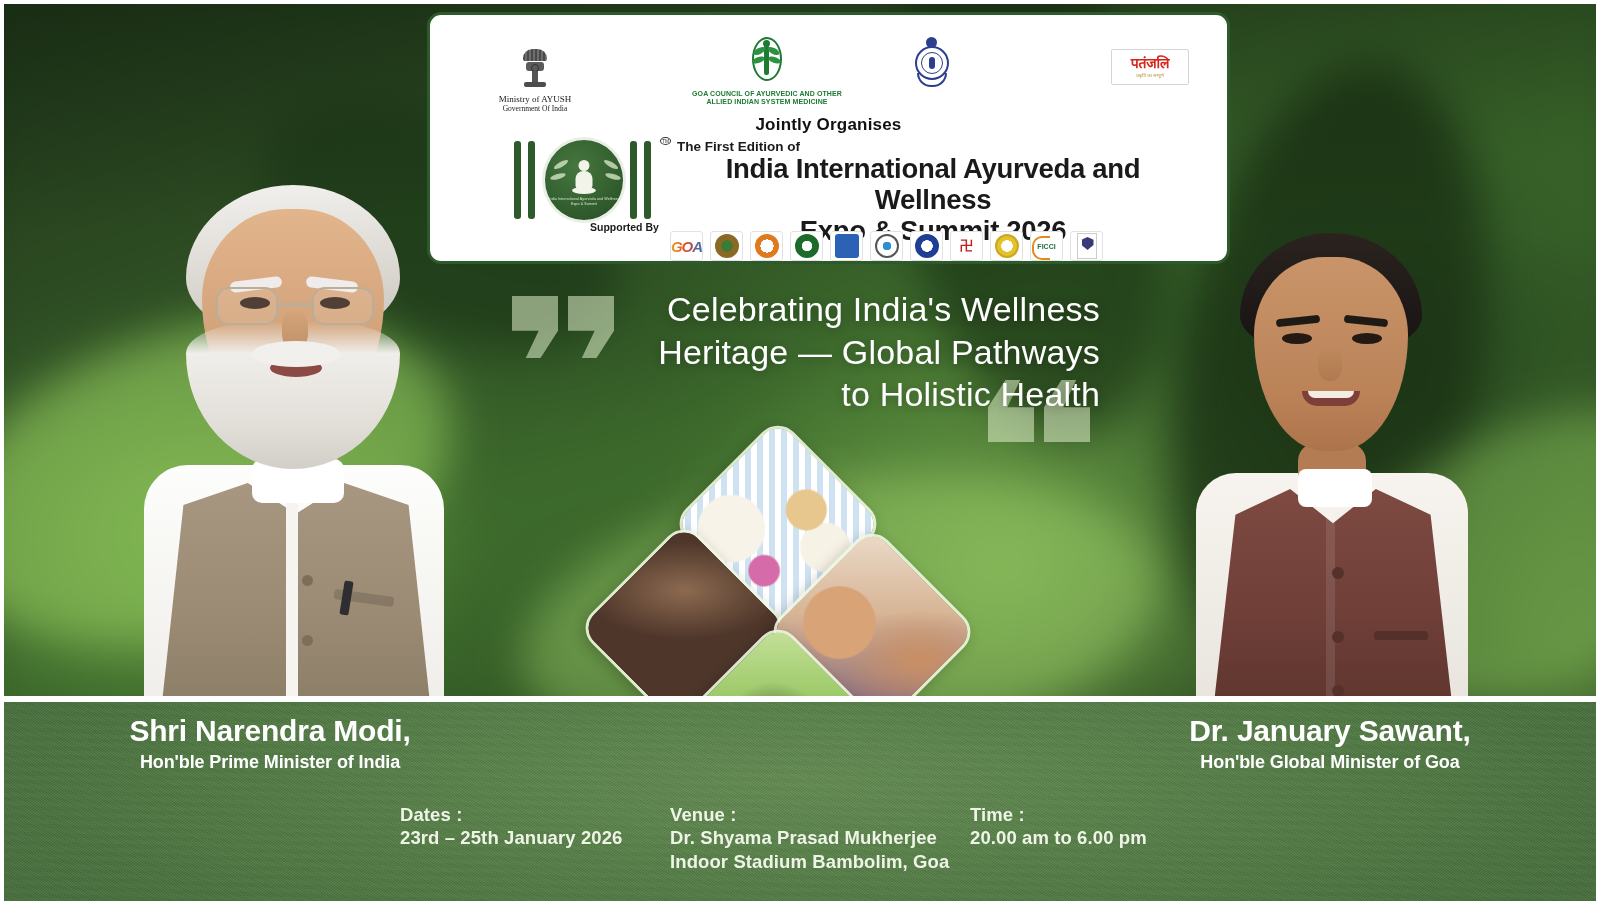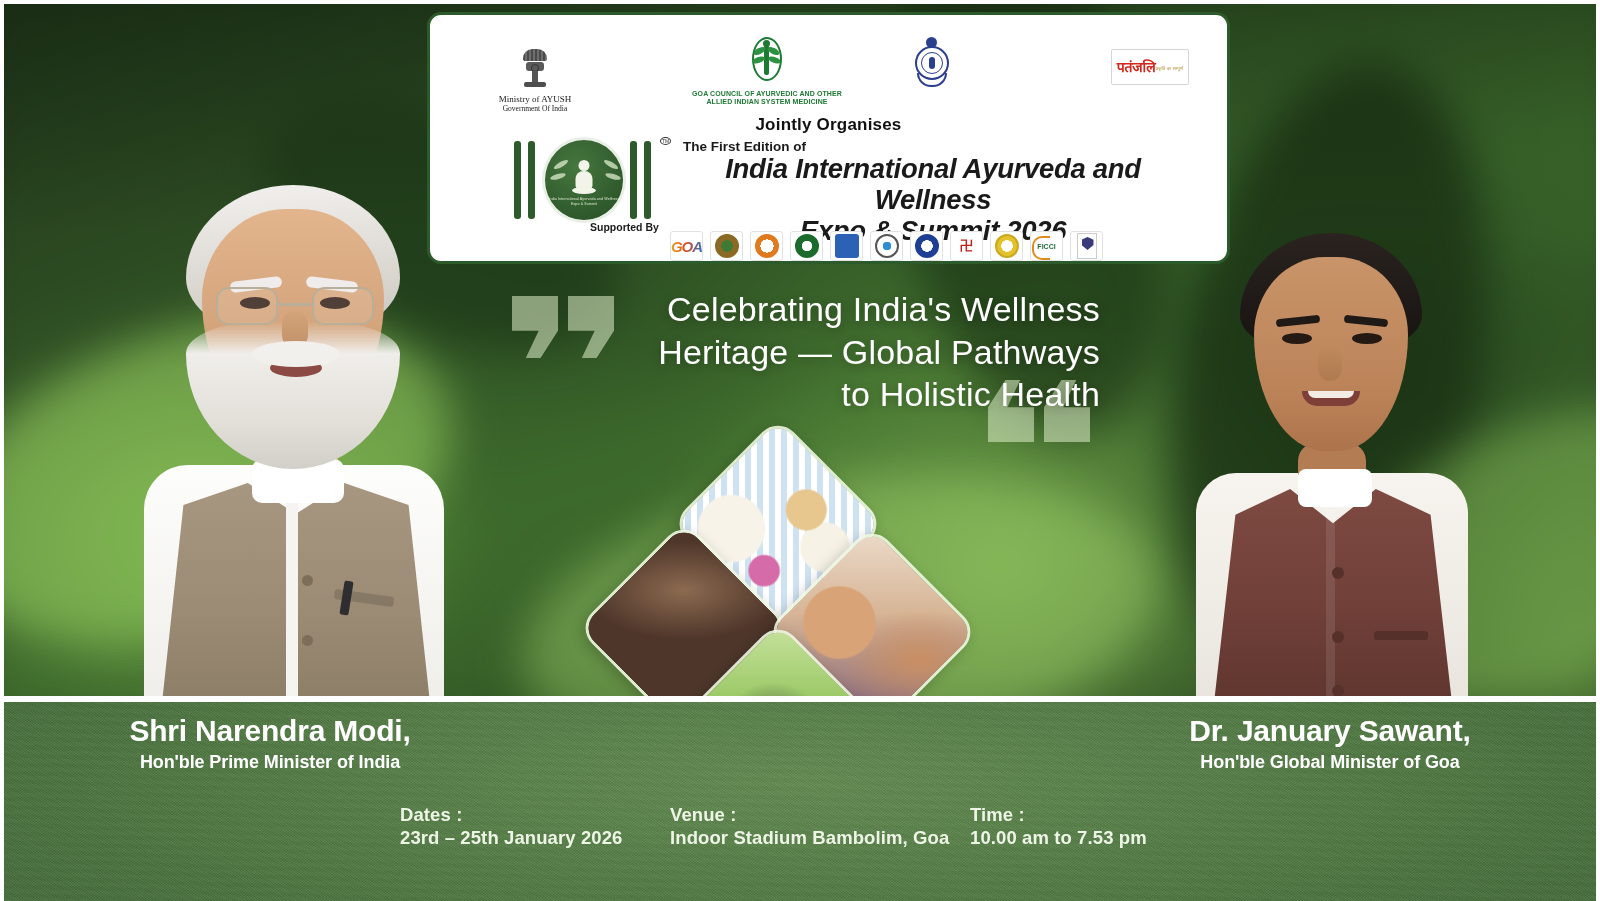--- a/index.html
+++ b/index.html
@@ -126,21 +126,21 @@
   
   .seal{width:46px;height:52px;margin:0 auto;position:relative;}
   .seal .tl{position:absolute;left:17px;top:0;width:11px;height:11px;border-radius:50%;background:#2b3f8f;}
   .seal .oc{position:absolute;left:6px;top:9px;width:34px;height:34px;border-radius:50%;border:2px solid #2b3f8f;}
   .seal .ic{position:absolute;left:12px;top:15px;width:22px;height:22px;border-radius:50%;border:1.4px solid #2b3f8f;}
   .seal .mk{position:absolute;left:20px;top:20px;width:6px;height:12px;border-radius:3px;background:#2b3f8f;}
   .seal .hand{position:absolute;left:8px;top:36px;width:30px;height:14px;border-radius:0 0 18px 18px;border:2px solid #2b3f8f;border-top:none;}
 
   
   .ptj{width:78px;height:36px;margin:0 auto;border:1px solid #d5d5d5;border-radius:2px;background:#fff;
-       display:flex;align-items:center;justify-content:center;}
+       display:flex;flex-direction:column;align-items:center;justify-content:center;}
   .ptj .t{font-size:14px;font-weight:bold;color:#d4261a;line-height:1;letter-spacing:-.2px;}
   .ptj .u{font-size:4.6px;color:#b38b2e;margin-top:2px;}
 
   .jointly{position:absolute;left:0;right:0;top:100px;text-align:center;
            font-size:17px;font-weight:bold;color:#111;letter-spacing:.2px;}
 
   
   .lock{position:absolute;left:78px;top:120px;width:160px;height:92px;}
   .bar{position:absolute;top:6px;width:7px;height:78px;background:#2d5a2a;border-radius:3px;}
   .bar.b1{left:6px;} .bar.b2{left:20px;} .bar.b3{left:122px;} .bar.b4{left:136px;}
@@ -150,23 +150,23 @@
   .medal .yogi{position:absolute;left:50%;top:20px;transform:translateX(-50%);width:22px;height:34px;}
   .medal .yogi .h{position:absolute;left:50%;top:0;transform:translateX(-50%);width:11px;height:11px;border-radius:50%;background:#f2f4ea;}
   .medal .yogi .b{position:absolute;left:50%;top:11px;transform:translateX(-50%);width:17px;height:18px;
                   border-radius:8px 8px 4px 4px;background:#f2f4ea;}
   .medal .yogi .lg{position:absolute;left:-1px;top:27px;width:24px;height:7px;border-radius:50%;background:#f2f4ea;}
   .medal .branch{position:absolute;width:16px;height:5px;border-radius:50%;background:rgba(222,236,205,.75);}
   .medal .lt{position:absolute;left:0;right:0;bottom:13px;text-align:center;font-size:3.6px;color:#dbe7cf;line-height:1.45;letter-spacing:.1px;}
   .tm{position:absolute;left:152px;top:2px;font-size:7px;color:#333;}
   .tm-c{border:1px solid #333;border-radius:50%;padding:0 1px;font-size:5px;}
 
-  .first-ed{position:absolute;left:253px;top:124px;font-size:13.5px;font-weight:bold;color:#1a1a1a;}
+  .first-ed{position:absolute;left:247px;top:124px;font-size:13.5px;font-weight:bold;color:#1a1a1a;}
   .maintitle{position:absolute;left:238px;top:138px;width:530px;text-align:center;
-             font-size:27.5px;font-weight:bold;color:#1a1a1a;line-height:1.13;letter-spacing:-.3px;font-style:italic;}
+             font-size:27.5px;font-weight:bold;color:#1a1a1a;line-height:1.13;letter-spacing:-.3px;}
 
   .sup-by{position:absolute;left:160px;top:206px;font-size:10.5px;font-weight:bold;color:#1a1a1a;}
   .sup-row{position:absolute;left:240px;top:216px;display:flex;gap:7px;align-items:center;}
   .sup{width:33px;height:30px;background:#fff;border:1px solid #e2e2e2;border-radius:3px;
        display:flex;align-items:center;justify-content:center;overflow:hidden;position:relative;}
   .sup .ci{width:24px;height:24px;border-radius:50%;display:flex;align-items:center;justify-content:center;font-size:6px;font-weight:bold;color:#fff;}
   .goa-txt{font-size:15px;font-weight:bold;font-style:italic;letter-spacing:-1px;
            background:linear-gradient(90deg,#e8a21c,#e0471f 48%,#2f6fc4);-webkit-background-clip:text;background-clip:text;color:transparent;}
   .ficci-b{width:30px;height:22px;display:flex;align-items:center;justify-content:center;font-size:7px;font-weight:bold;color:#1f6e3c;position:relative;}
   .ficci-b::before{content:"";position:absolute;left:0;top:1px;width:16px;height:20px;border:2.5px solid #e08b1f;border-right:none;border-radius:10px 0 0 10px;}
@@ -456,25 +456,26 @@
       <div class="nd">Hon'ble Global Minister of Goa</div>
     </div>
 
     <div class="info">
       <div class="icol c-dates">
         <div class="k">Dates :</div>
         <div class="v">23rd – 25th  January 2026</div>
       </div>
       <div class="icol c-venue">
         <div class="k">Venue :</div>
+        <div class="v">Dr. Shyama Prasad Mukherjee</div>
         <div class="v">Indoor Stadium Bambolim, Goa</div>
       </div>
       <div class="icol c-time">
         <div class="k">Time :</div>
-        <div class="v">10.00 am to 7.53 pm</div>
+        <div class="v">20.00 am to 6.00 pm</div>
       </div>
     </div>
   </div>
 
   <div class="frame-t"></div>
   <div class="frame-l"></div>
   <div class="frame-r"></div>
 </div>
 
 </body></html>

